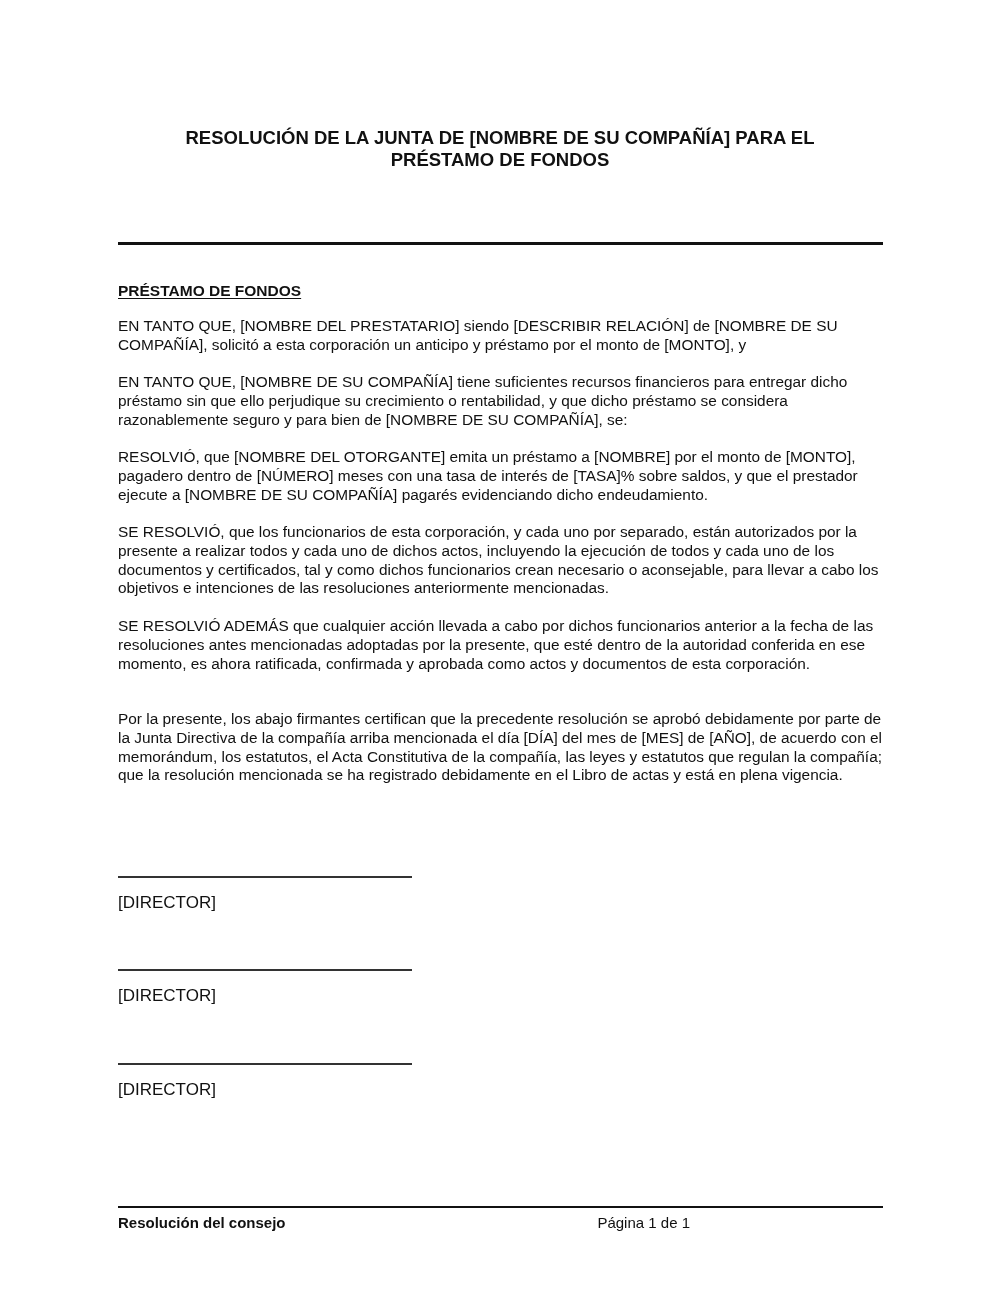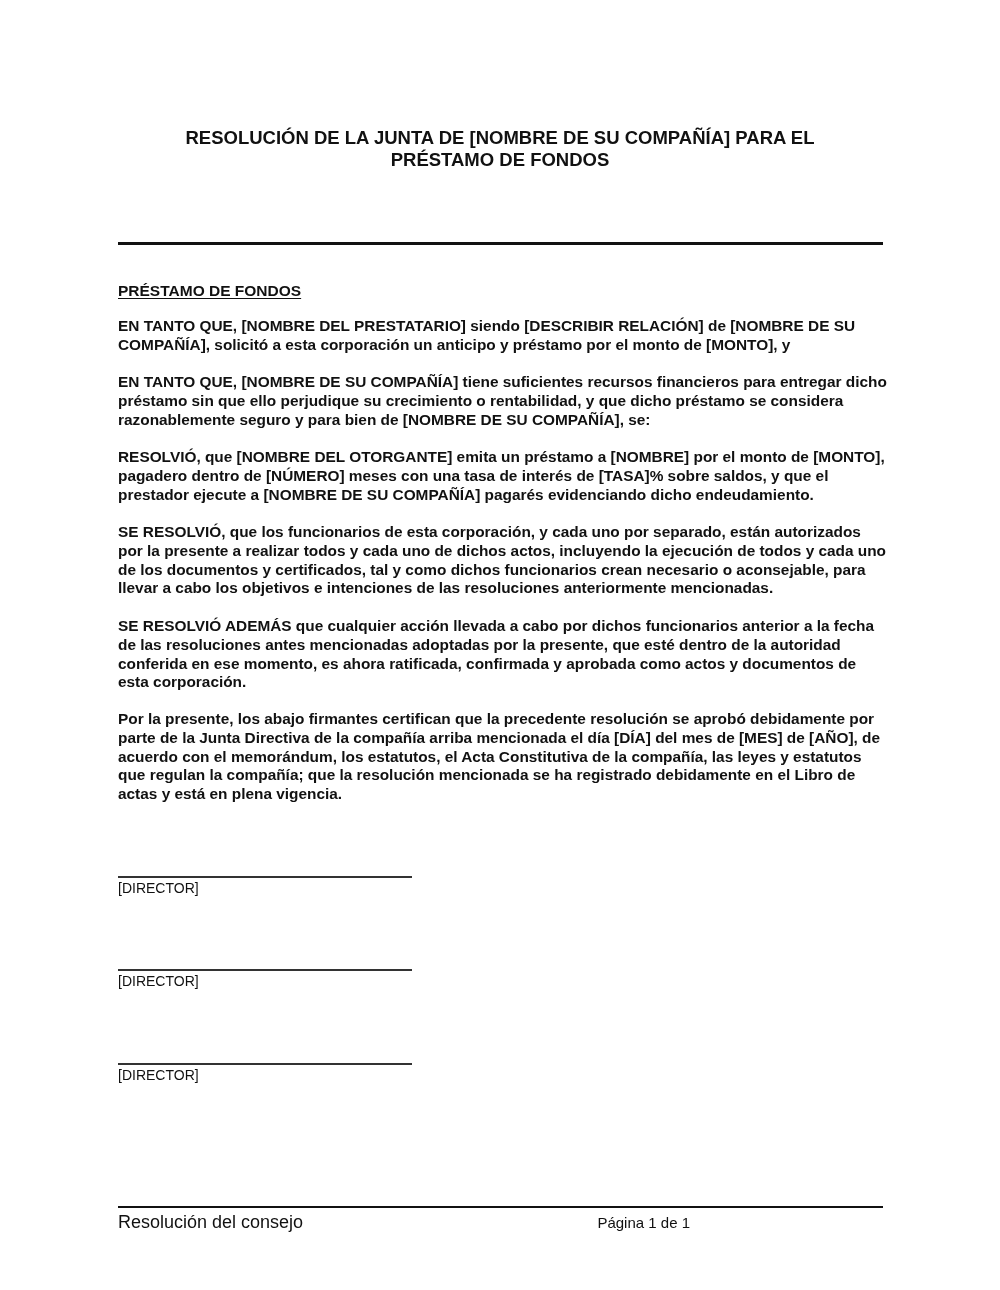--- a/index.html
+++ b/index.html
@@ -52,62 +52,62 @@
       text-underline-offset: 2px;
       margin: 0;
     }
     .body-text {
       position: absolute;
       left: 118px;
       width: 770px;
       font-size: 15.4px;
       line-height: 18.8px;
       margin: 0;
-      font-weight: bold;
     }
     .p1 { top: 317px; }
     .p2 { top: 373px; }
     .p3 { top: 448px; }
     .p4 { top: 523px; }
     .p5 { top: 617px; }
     .p6 { top: 710px; }
 
     .sig {
       position: absolute;
       left: 118px;
       width: 295px;
     }
     .sig-line {
       width: 294px;
       height: 1.5px;
       background: #333333;
     }
     .sig-label {
-      font-size: 14px;
+      font-size: 17px;
       line-height: 19px;
-      margin-top: 1px;
+      margin-top: 15px;
     }
     .sig1 { top: 876px; }
     .sig2 { top: 969px; }
     .sig3 { top: 1063px; }
 
     .footer-rule {
       position: absolute;
       left: 118px;
       top: 1206px;
       width: 765px;
       height: 2px;
       background: #111111;
     }
     .footer-left {
       position: absolute;
       left: 118px;
       top: 1213px;
-      font-size: 18px;
+      font-size: 15px;
       line-height: 19px;
+      font-weight: bold;
     }
     .footer-right {
       position: absolute;
       right: 118px;
       top: 1213px;
       font-size: 15px;
       line-height: 19px;
       text-align: center;
     }
   </style>

